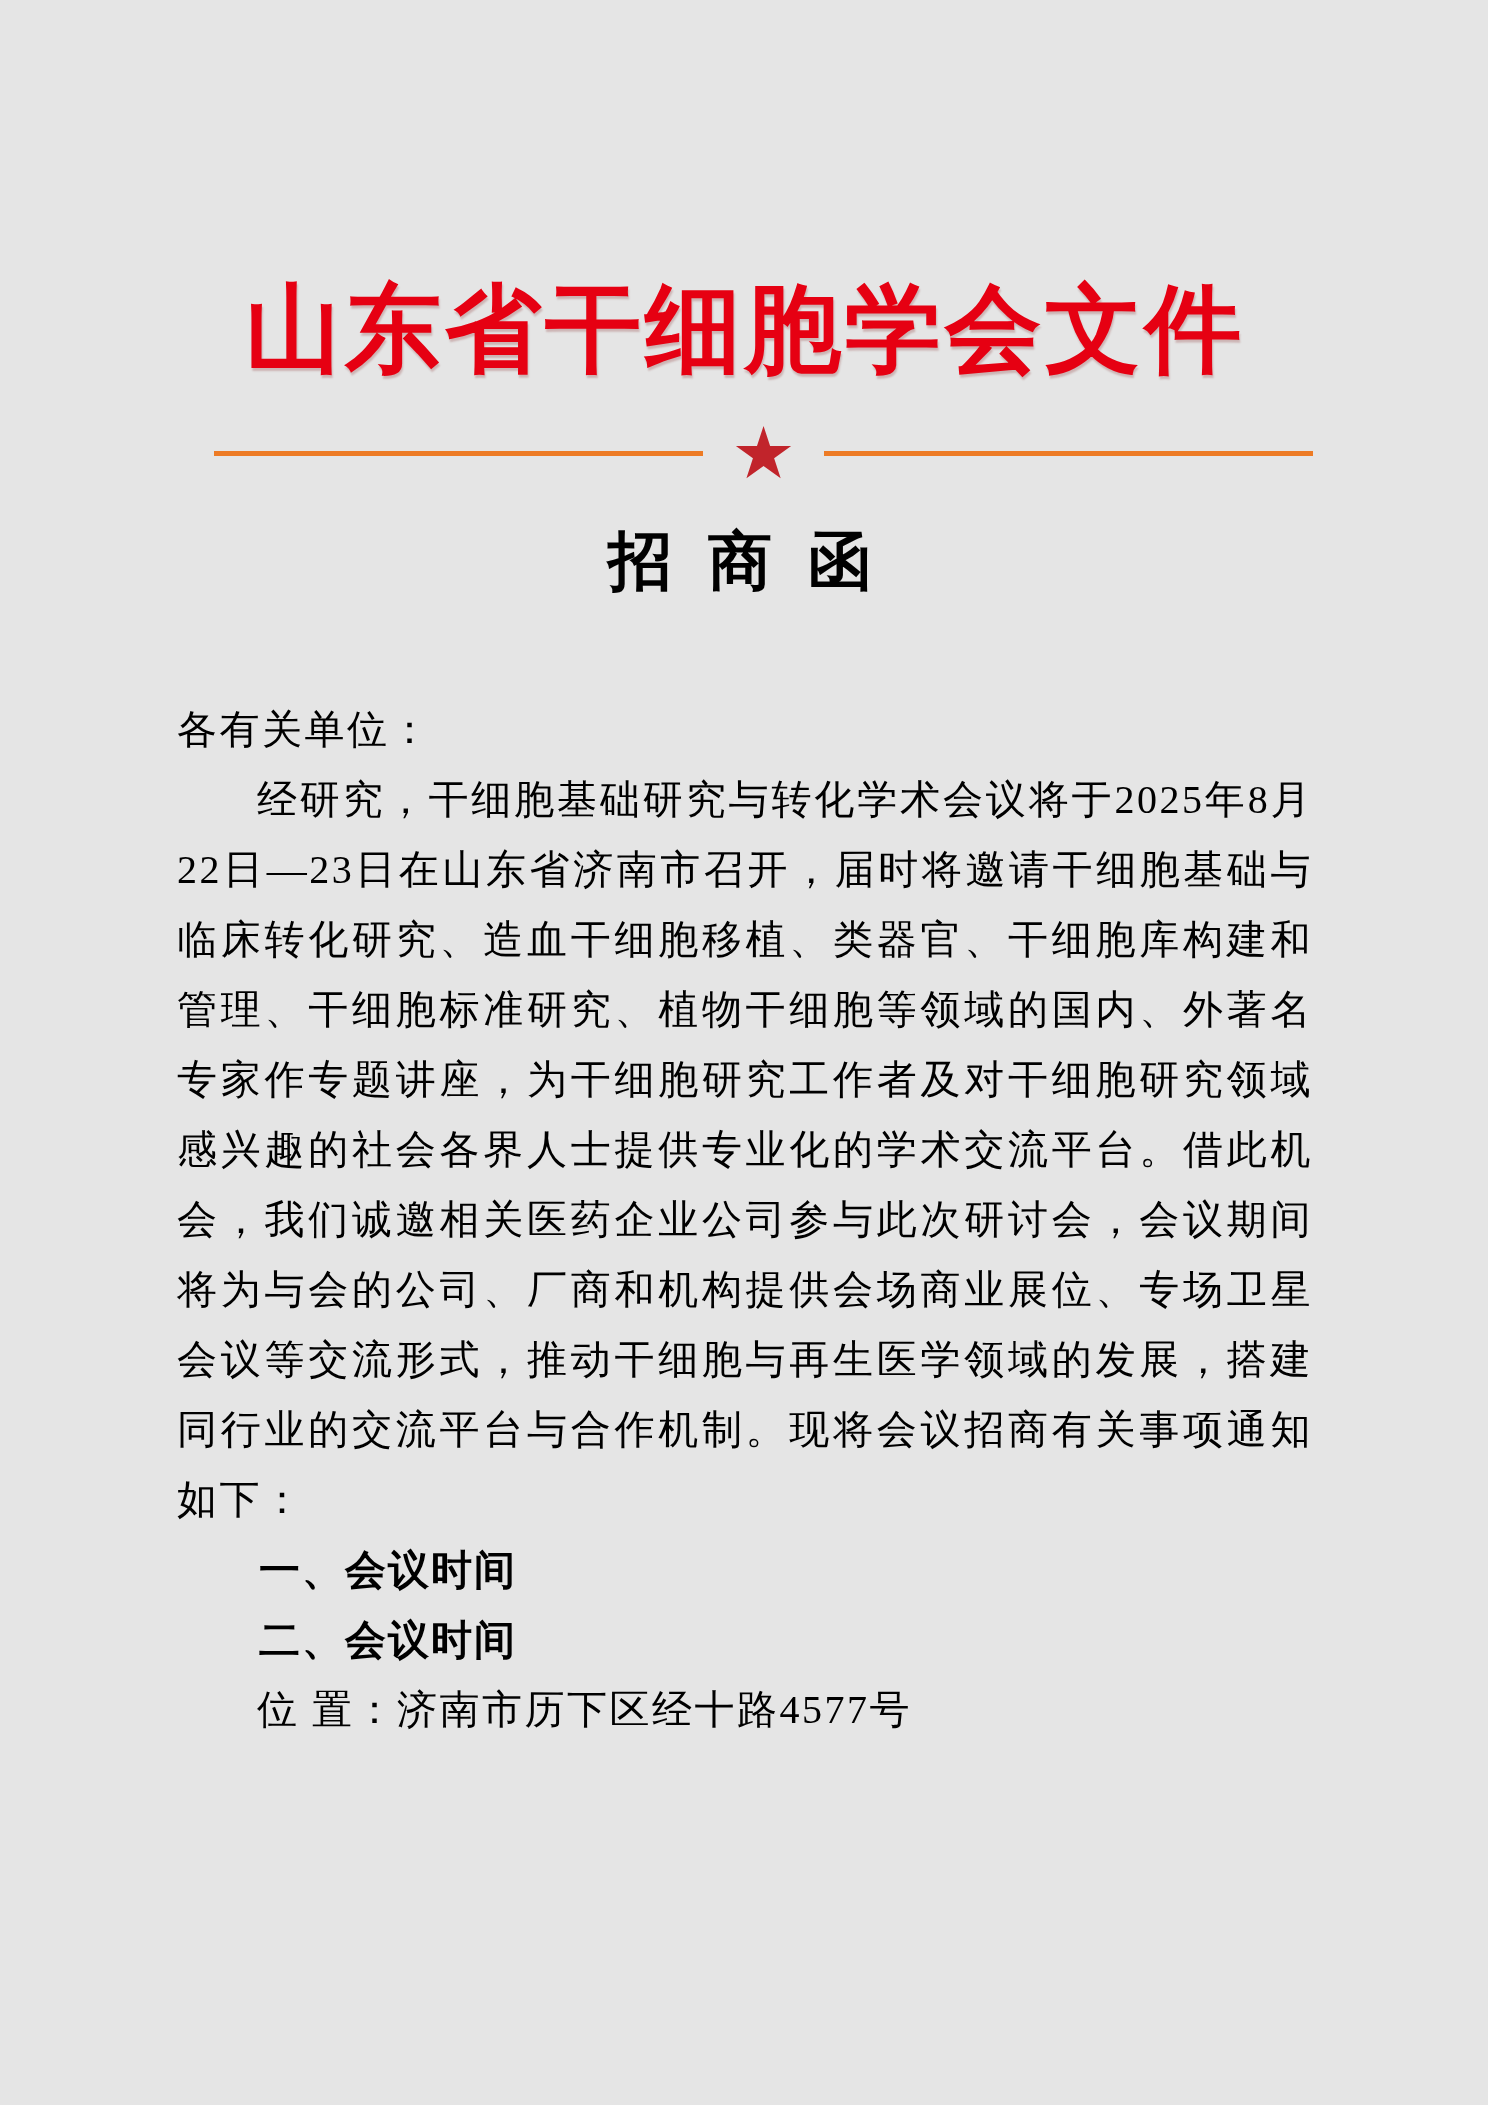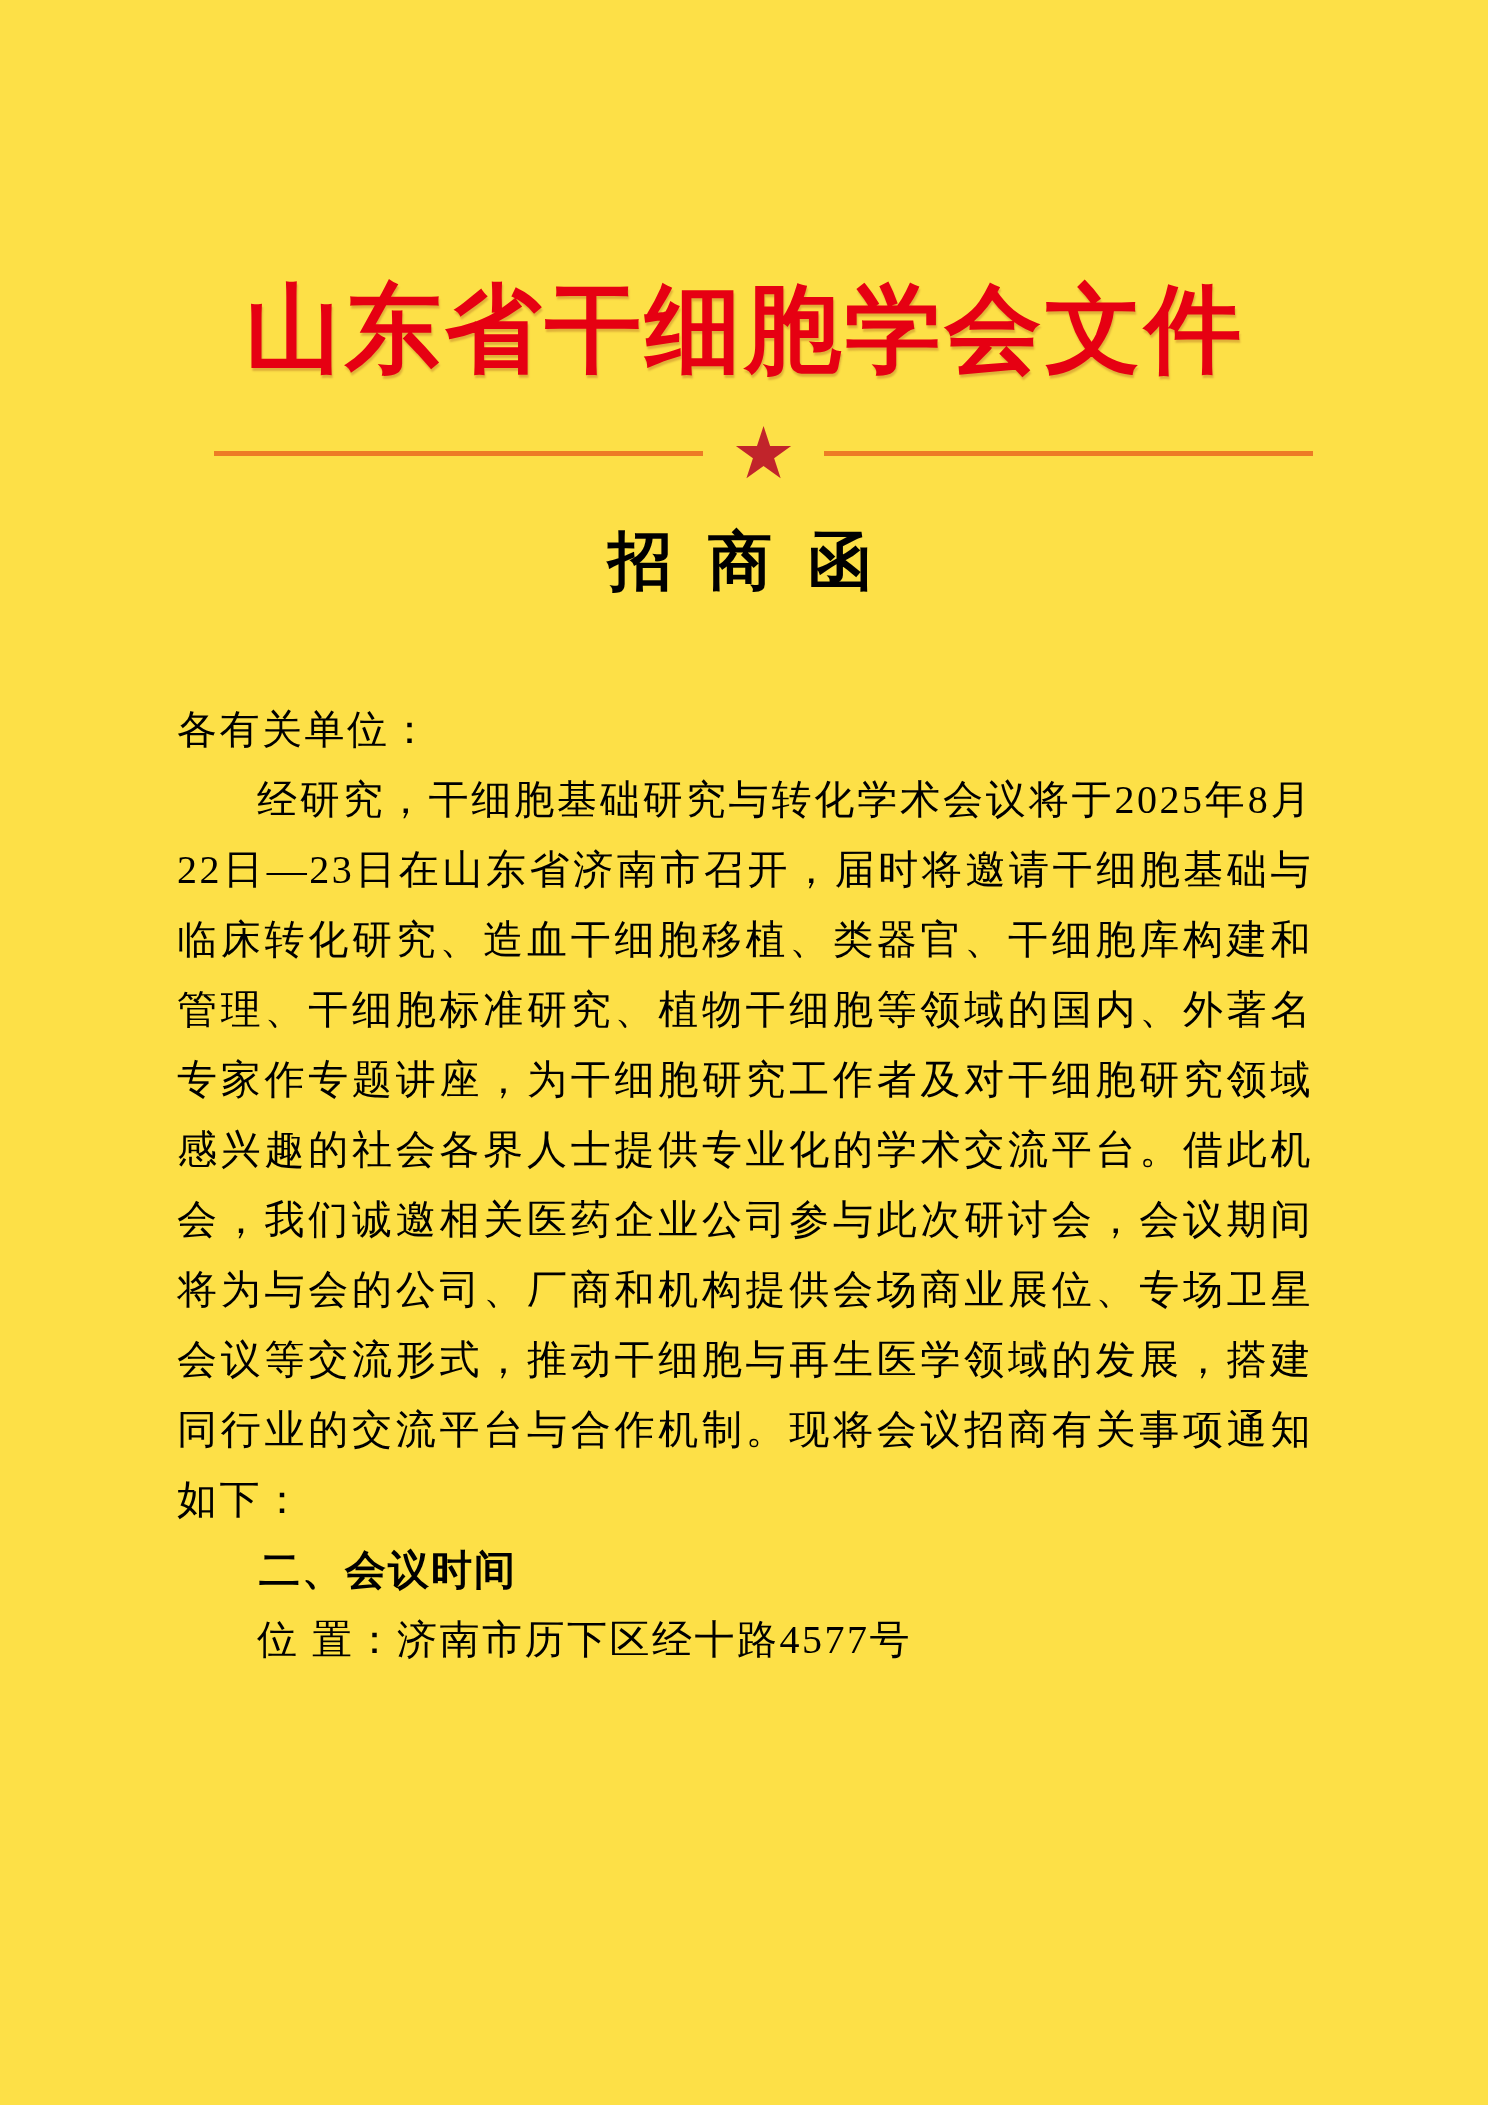--- a/index.html
+++ b/index.html
@@ -5,21 +5,21 @@
   html, body {
     margin: 0;
     padding: 0;
     background: #ffffff;
   }
   .page {
     position: relative;
     width: 1488px;
     height: 2105px;
     margin: 0 auto;
-    background: #fde047;
+    background: #e5e5e5;
     box-sizing: border-box;
     padding: 0 175px 0 177px;
     overflow: hidden;
     color: #000000;
   }
   .doc-title {
     margin: 282px 0 0 0;
     font-family: "Liberation Serif", "DejaVu Serif", serif;
     font-size: 96px;
     font-weight: 700;
@@ -106,20 +106,21 @@
   </div>
 
   <h2 class="letter-title">招 商 函</h2>
 
   <div class="letter-body">
 
     <p class="salutation">各有关单位：</p>
 
     <p class="para">经研究，干细胞基础研究与转化学术会议将于2025年8月22日—23日在山东省济南市召开，届时将邀请干细胞基础与临床转化研究、造血干细胞移植、类器官、干细胞库构建和管理、干细胞标准研究、植物干细胞等领域的国内、外著名专家作专题讲座，为干细胞研究工作者及对干细胞研究领域感兴趣的社会各界人士提供专业化的学术交流平台。借此机会，我们诚邀相关医药企业公司参与此次研讨会，会议期间将为与会的公司、厂商和机构提供会场商业展位、专场卫星会议等交流形式，推动干细胞与再生医学领域的发展，搭建同行业的交流平台与合作机制。现将会议招商有关事项通知如下：</p>
 
+    <p class="sec-heading">一、会议时间</p>
 
 
     <p class="sec-heading">二、会议时间</p>
 
 
     <p class="line-item">位 置：济南市历下区经十路4577号</p>
 
   </div>
 
 </div>

